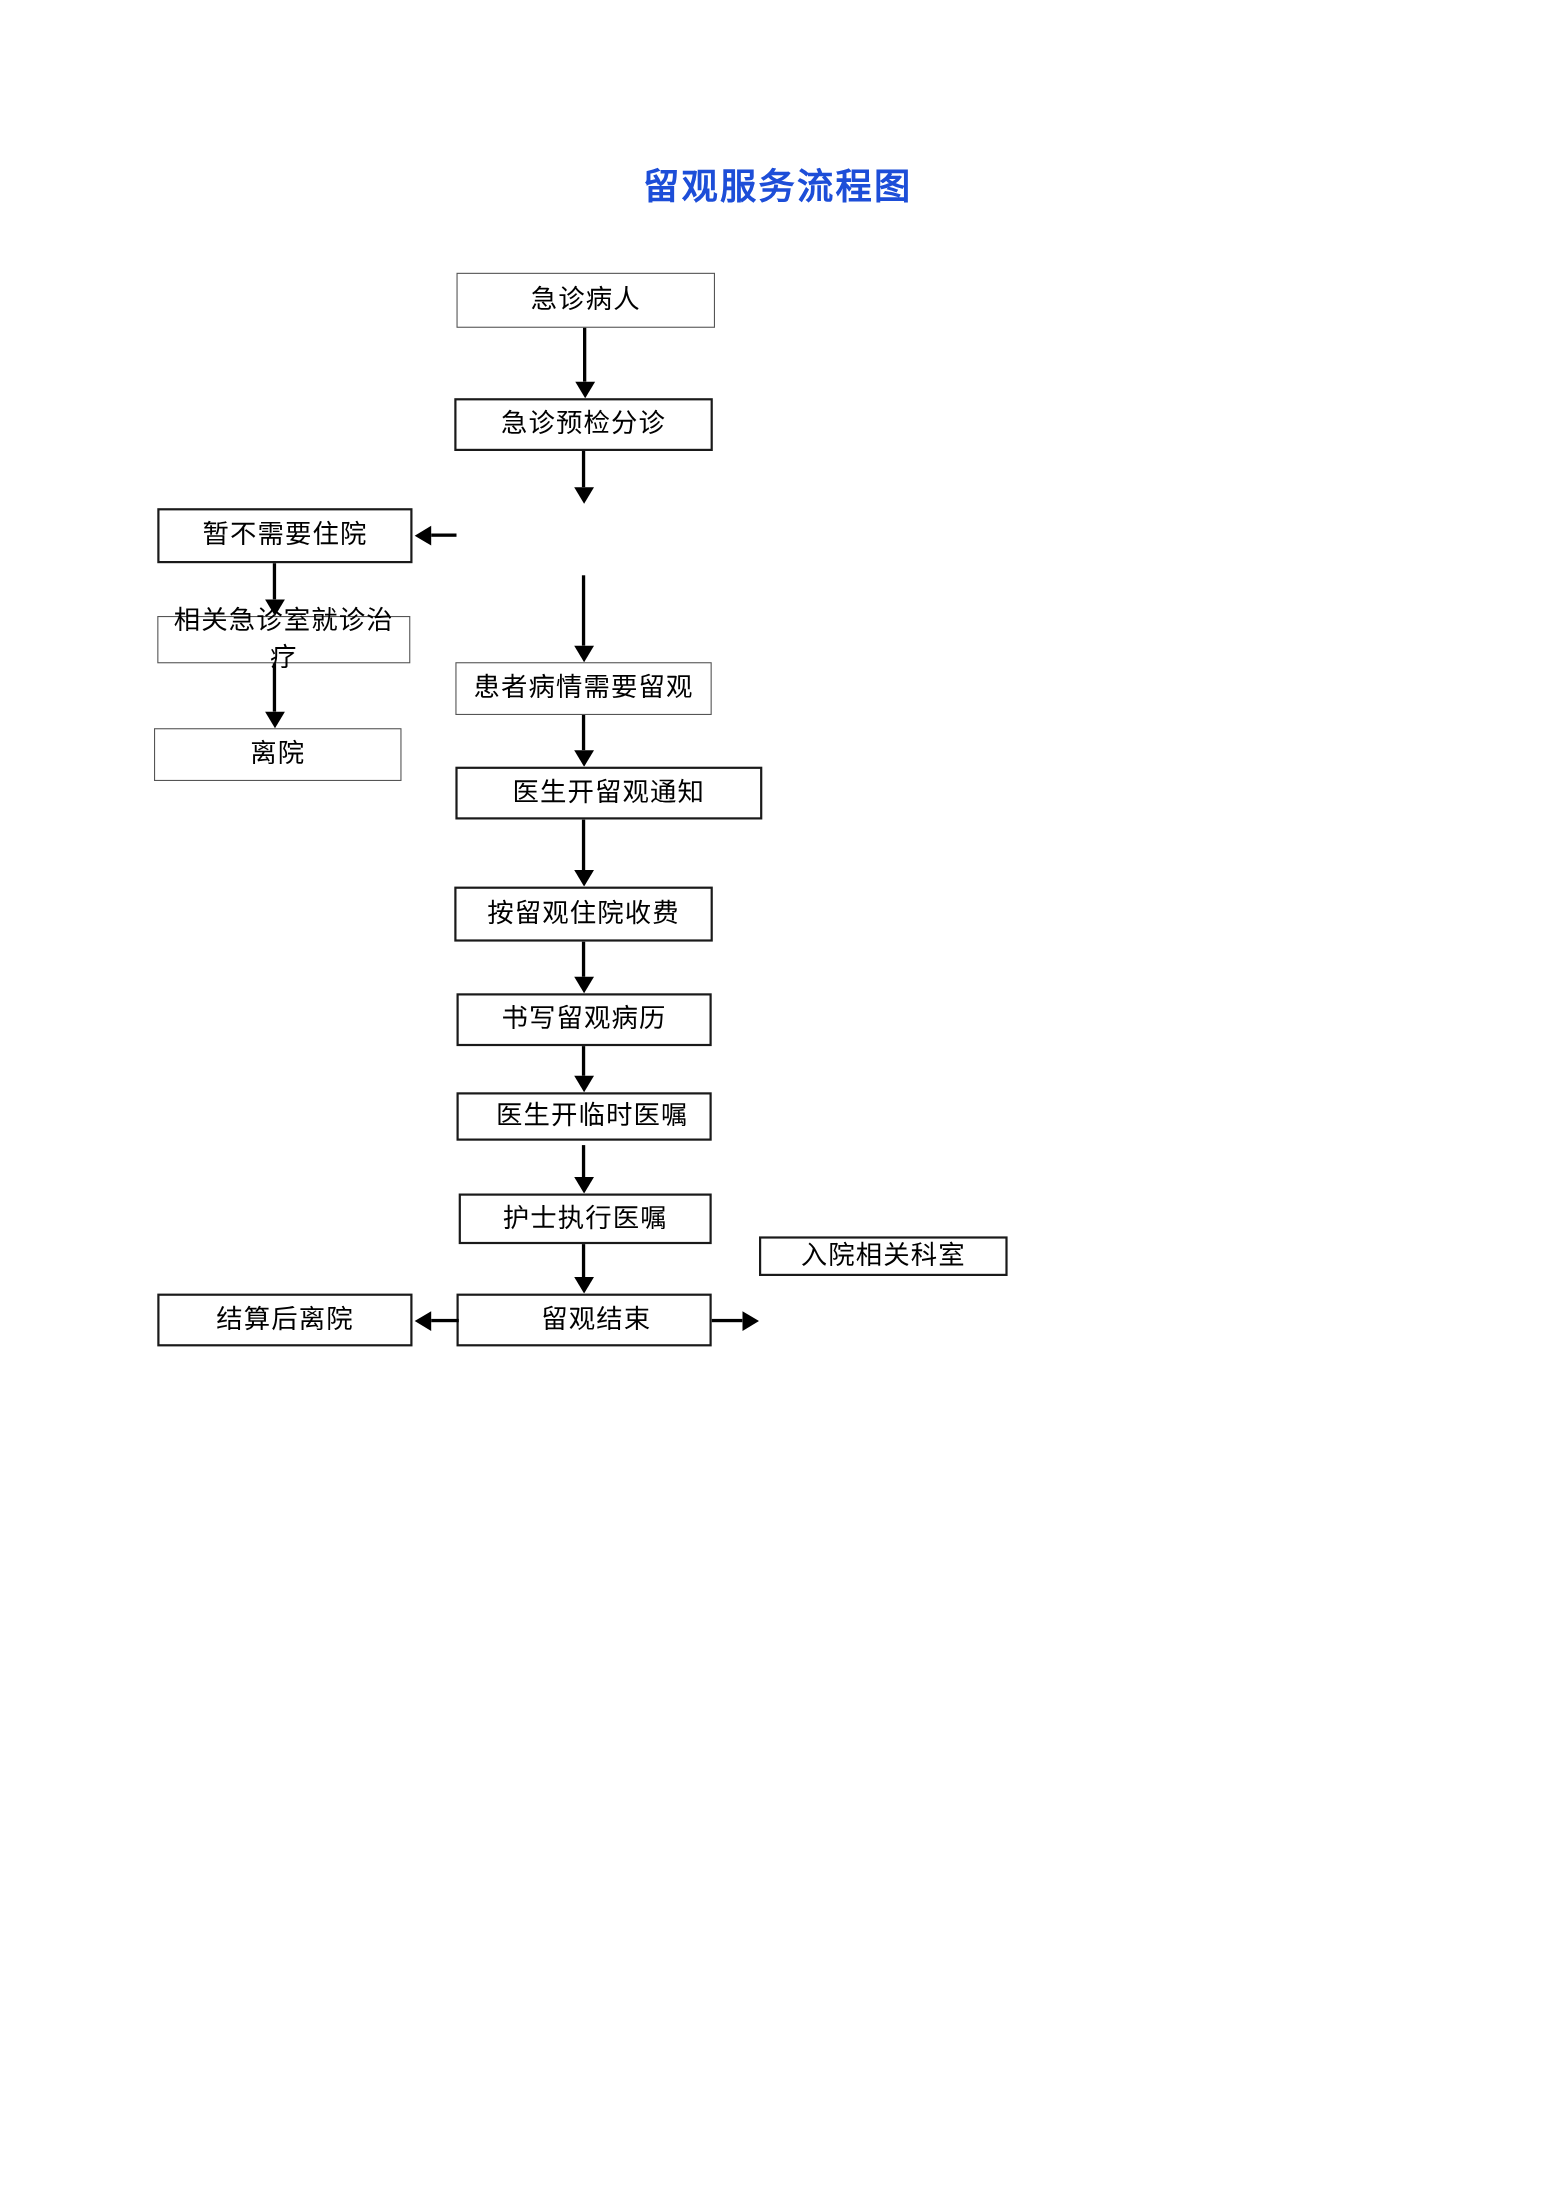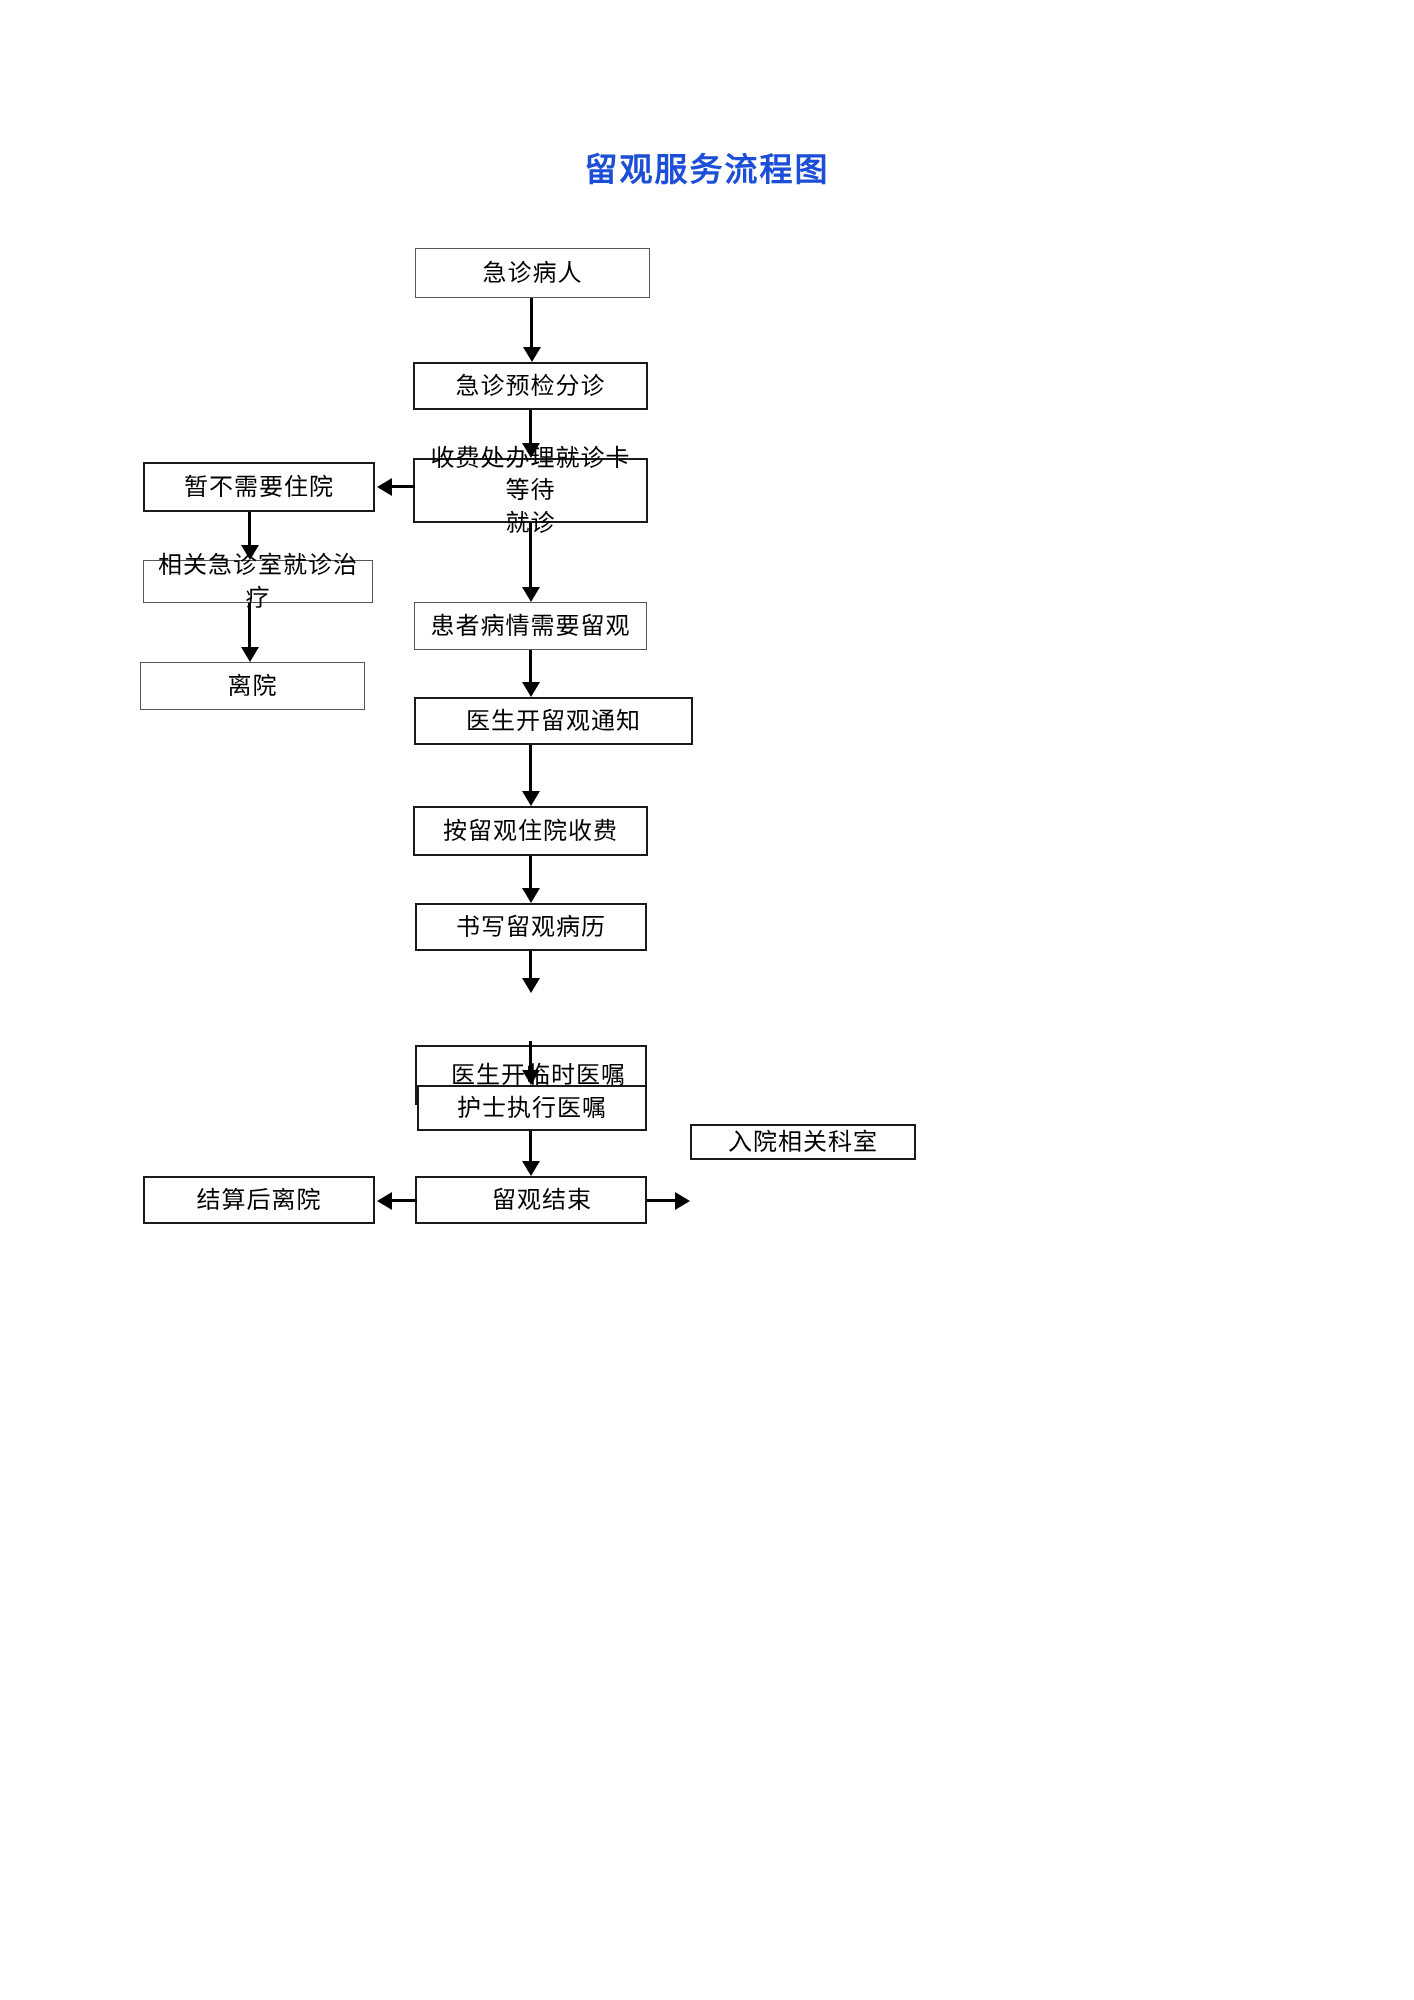--- a/index.html
+++ b/index.html
@@ -112,24 +112,20 @@
   </div>
   <div class="vline" style="left:530px; top:298px; height:49px;"></div>
   <div class="arrow-down" style="left:523px; top:347px;"></div>
 
   <div class="node" style="left:413px; top:362px; width:235px; height:48px;">
     <span class="label">急诊预检分诊</span>
   </div>
   <div class="vline" style="left:529px; top:410px; height:33px;"></div>
   <div class="arrow-down" style="left:522px; top:443px;"></div>
 
-  <div class="node" style="left:413px; top:458px; width:235px; height:65px; flex-direction:column;">
-    <span class="label">收费处办理就诊卡等待</span>
-    <span class="label">就诊</span>
-  </div>
 
   <div class="hline" style="left:392px; top:485px; width:23px;"></div>
   <div class="arrow-left" style="left:377px; top:478px;"></div>
 
   <div class="vline" style="left:529px; top:523px; height:64px;"></div>
   <div class="arrow-down" style="left:522px; top:587px;"></div>
 
   <div class="node thin" style="left:414px; top:602px; width:233px; height:48px;">
     <span class="label">患者病情需要留观</span>
   </div>
@@ -147,21 +143,21 @@
   </div>
   <div class="vline" style="left:529px; top:856px; height:32px;"></div>
   <div class="arrow-down" style="left:522px; top:888px;"></div>
 
   <div class="node" style="left:415px; top:903px; width:232px; height:48px;">
     <span class="label">书写留观病历</span>
   </div>
   <div class="vline" style="left:529px; top:951px; height:27px;"></div>
   <div class="arrow-down" style="left:522px; top:978px;"></div>
 
-  <div class="node" style="left:415px; top:1045px; width:232px; height:60px;padding-left:21px;">
+  <div class="node" style="left:415px; top:993px; width:232px; height:44px;padding-left:21px;">
     <span class="label">医生开临时医嘱</span>
   </div>
   <div class="vline" style="left:529px; top:1041px; height:29px;"></div>
   <div class="arrow-down" style="left:522px; top:1070px;"></div>
 
   <div class="node" style="left:417px; top:1085px; width:230px; height:46px;">
     <span class="label">护士执行医嘱</span>
   </div>
   <div class="vline" style="left:529px; top:1131px; height:30px;"></div>
   <div class="arrow-down" style="left:522px; top:1161px;"></div>

